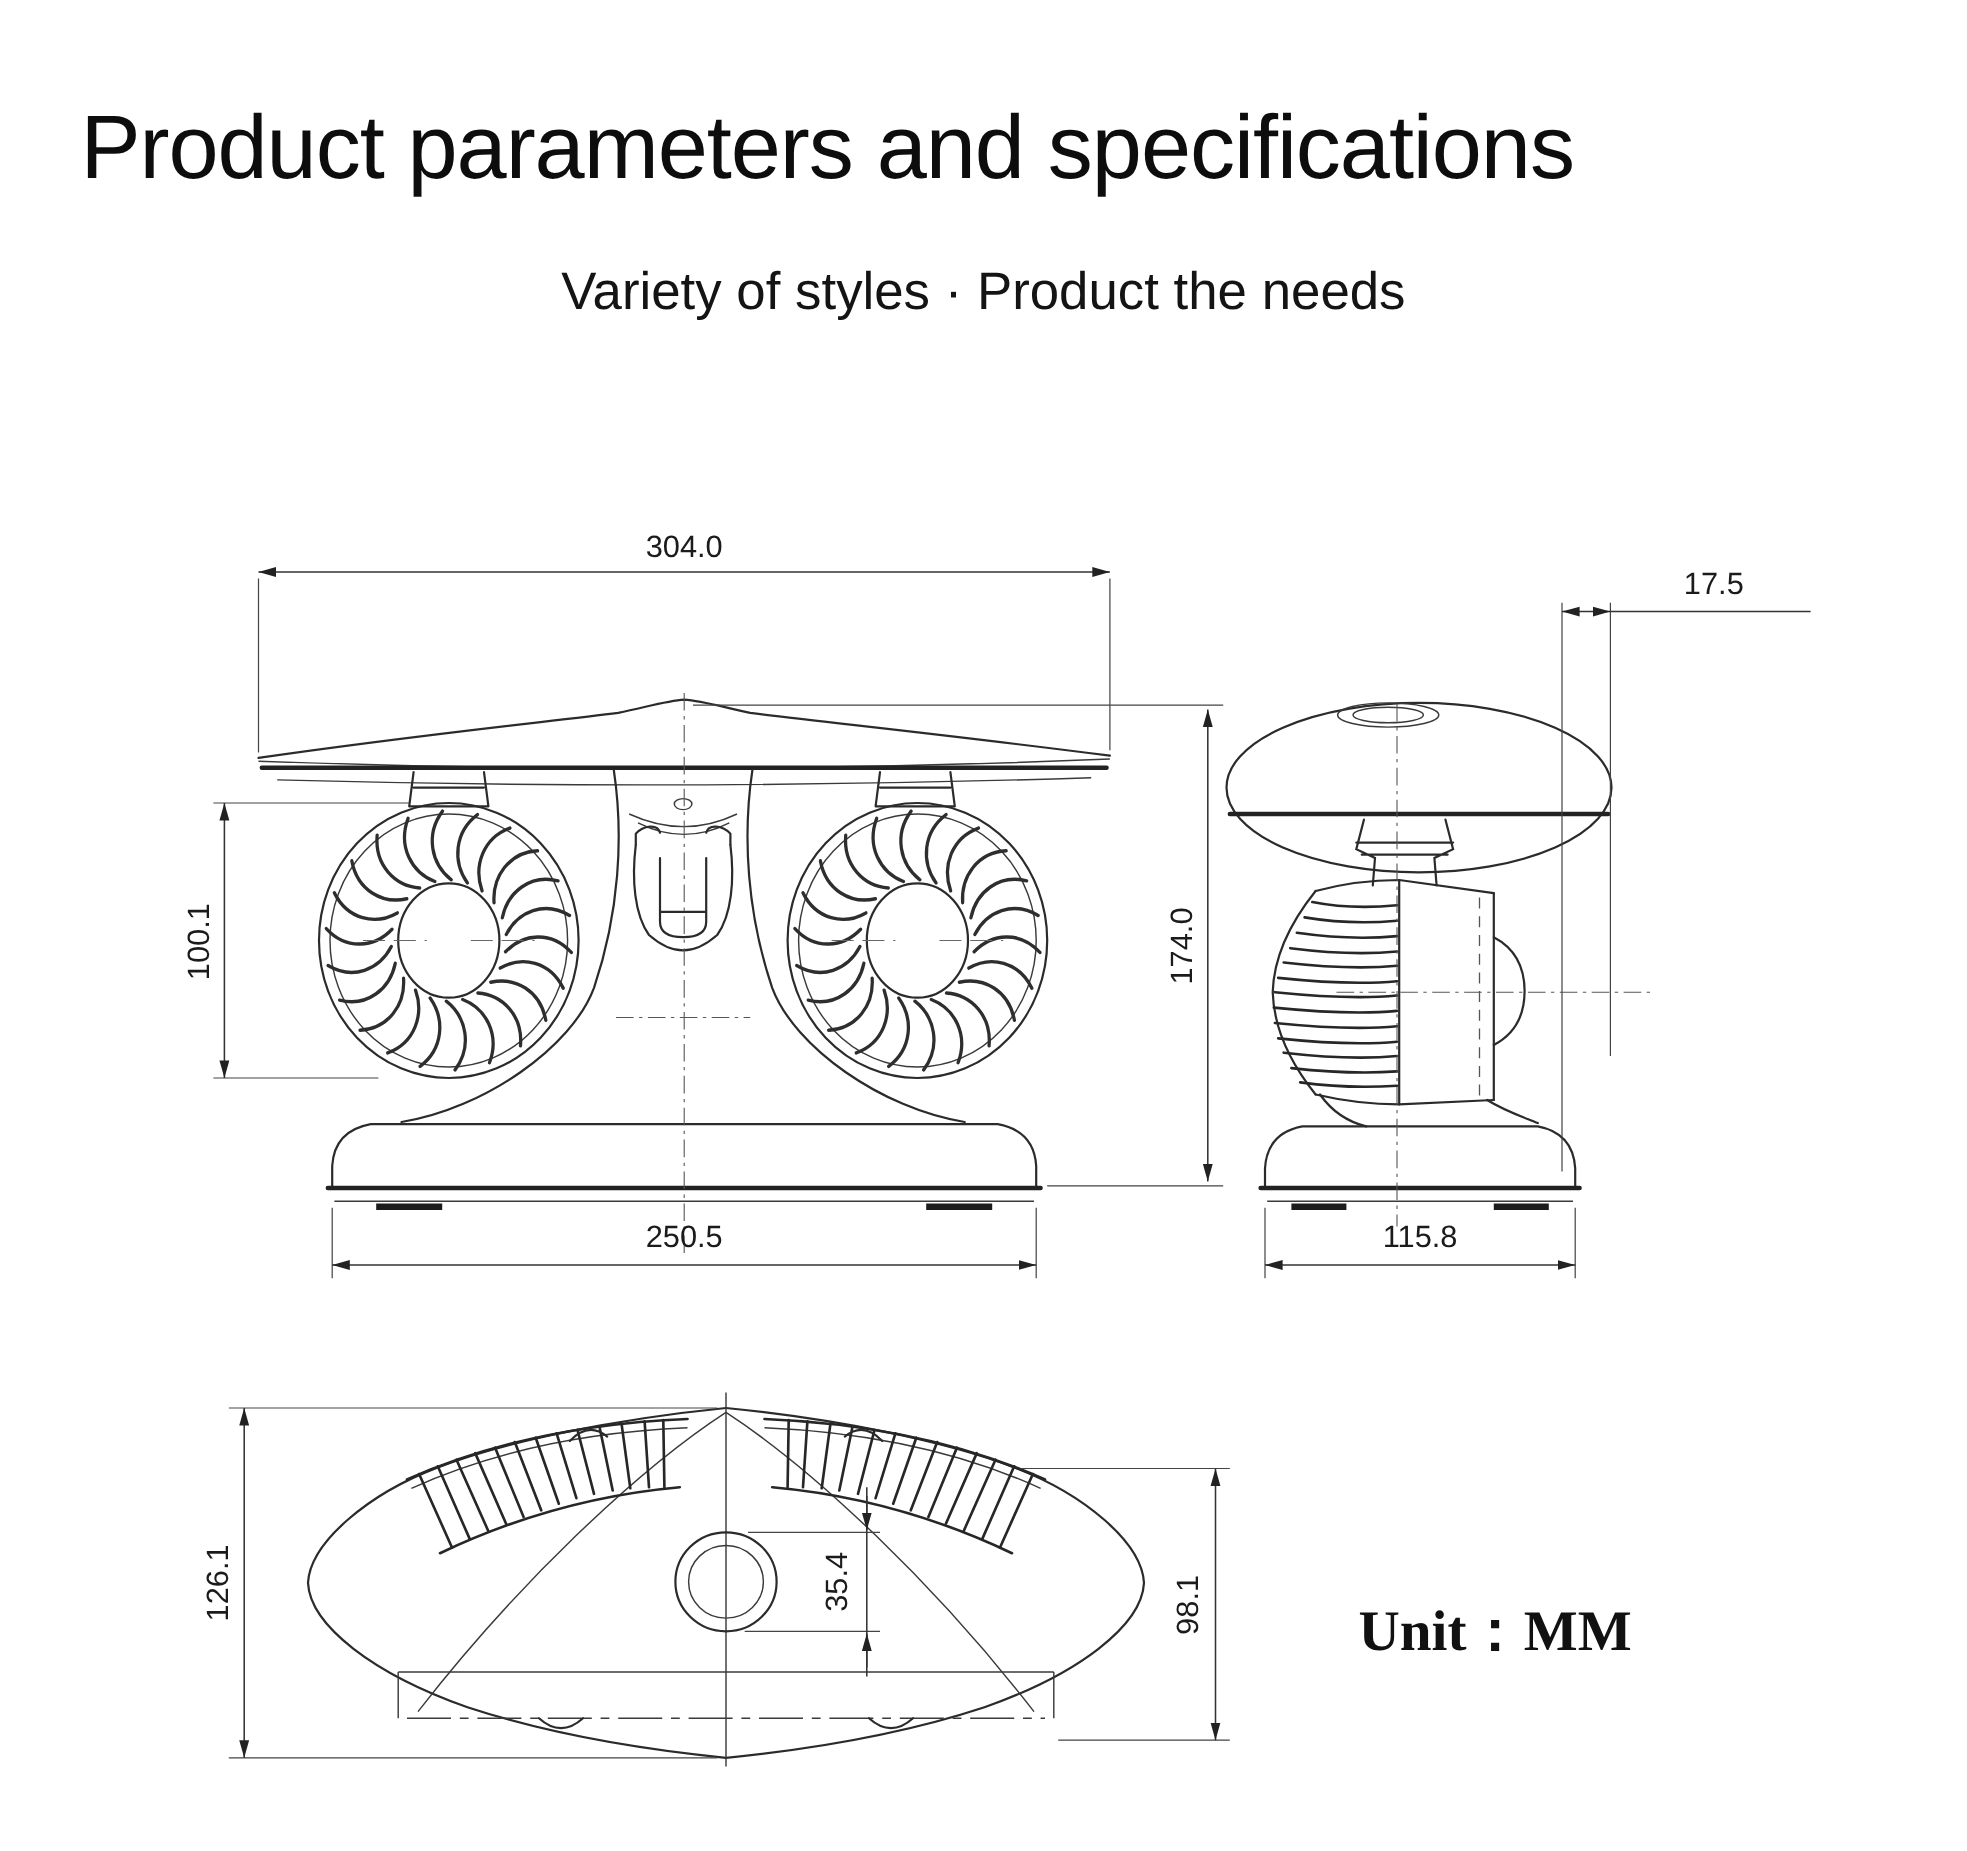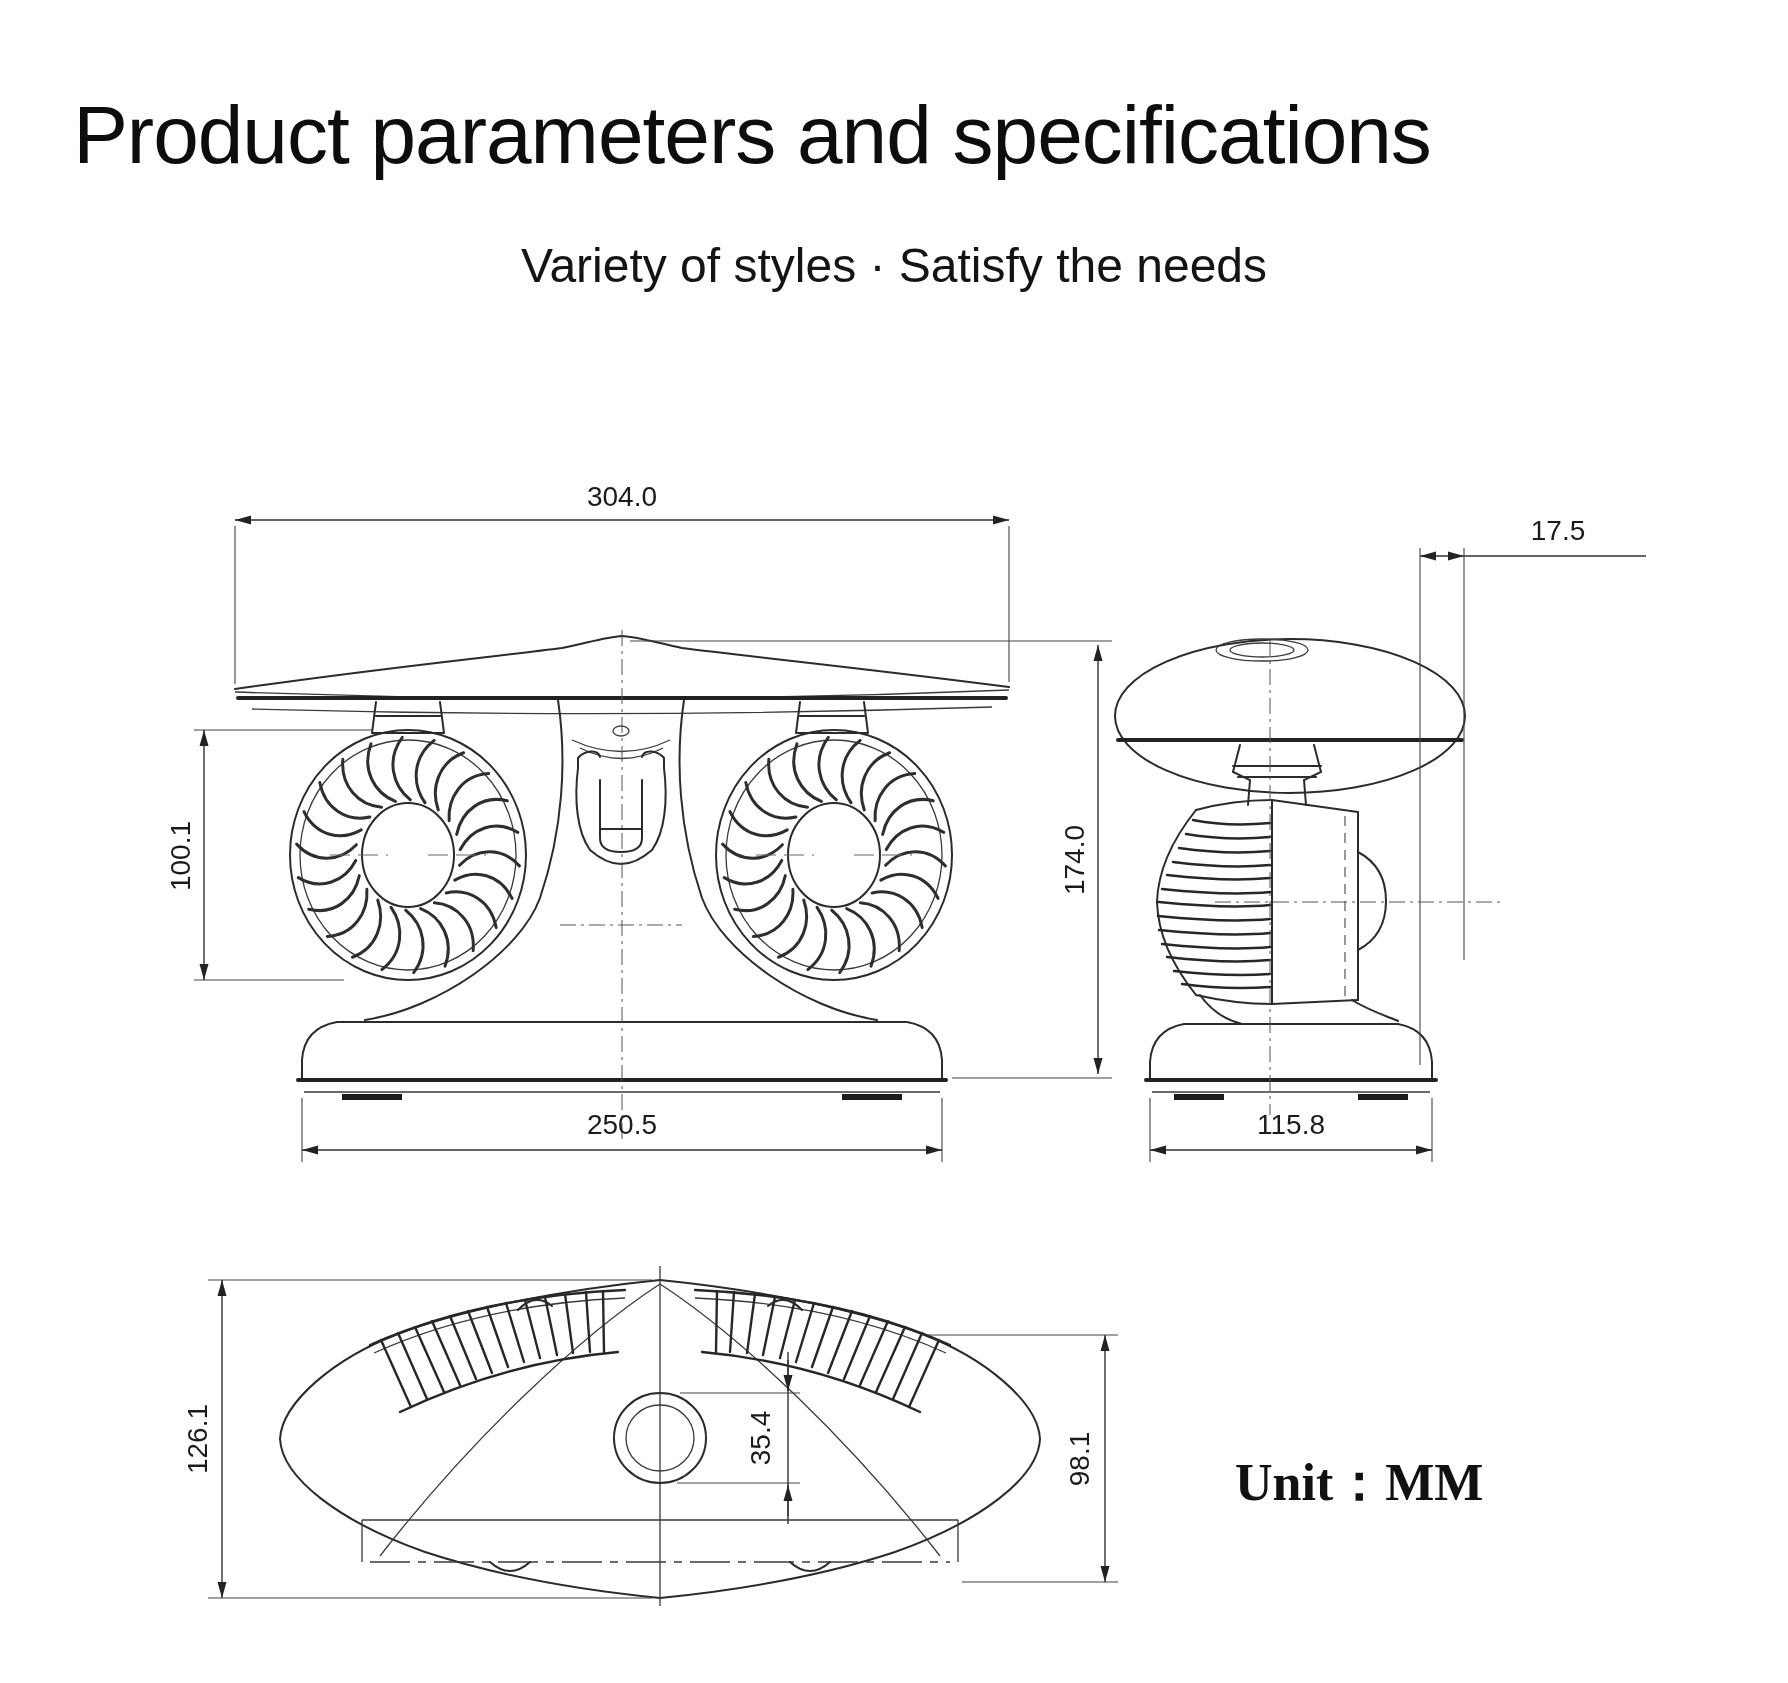--- a/index.html
+++ b/index.html
@@ -20,21 +20,21 @@
   .extline{stroke:#444;stroke-width:1.1;fill:none;}
   .cline{stroke:#555;stroke-width:1;fill:none;stroke-dasharray:16 5 3 5;}
   .hid{stroke:#555;stroke-width:1.2;fill:none;stroke-dasharray:10 7;}
   .dimtext{font-family:"Liberation Sans", sans-serif;font-size:28px;fill:#1b1b1b;}
   .feet{stroke:#1c1c1c;stroke-width:6;fill:none;}
 </style>
 </head>
 <body>
 
 <div class="title">Product parameters and specifications</div>
-<div class="subtitle">Variety of styles · Satisfy the needs</div>
+<div class="subtitle">Variety of styles · Product the needs</div>
 <div class="unit-note">Unit：MM</div>
 
 <svg width="1788" height="1683" viewBox="0 0 1788 1683" xmlns="http://www.w3.org/2000/svg">
   <defs>
     <marker id="aE" markerUnits="userSpaceOnUse" markerWidth="18" markerHeight="12" refX="16" refY="6" orient="auto">
       <path d="M0,1.5 L16,6 L0,10.5 Z" fill="#222"></path>
     </marker>
     <marker id="aS" markerUnits="userSpaceOnUse" markerWidth="18" markerHeight="12" refX="16" refY="6" orient="auto-start-reverse">
       <path d="M0,1.5 L16,6 L0,10.5 Z" fill="#222"></path>
     </marker>

